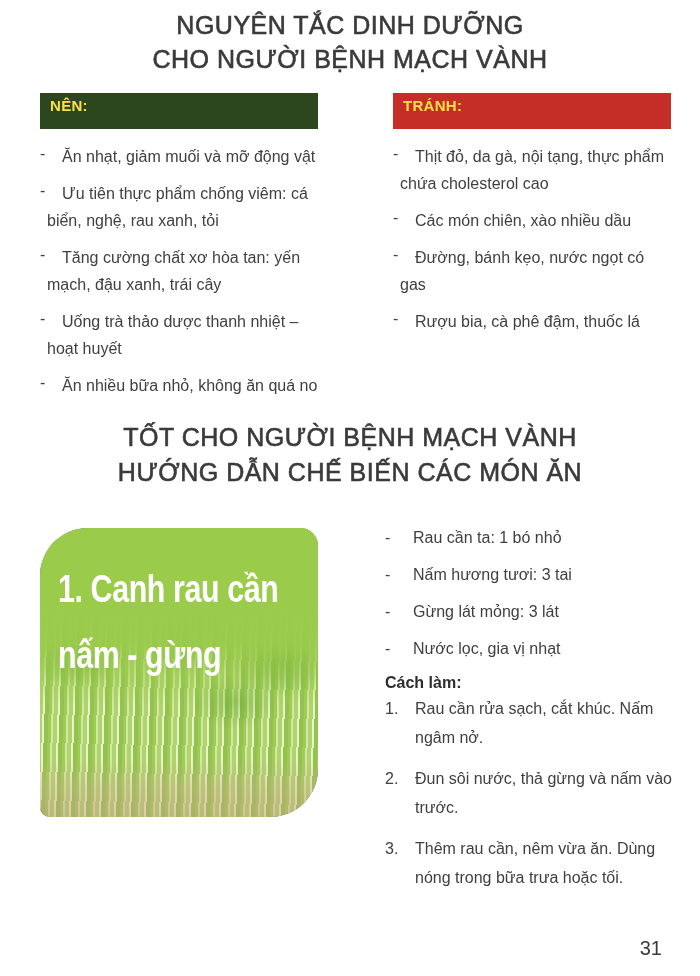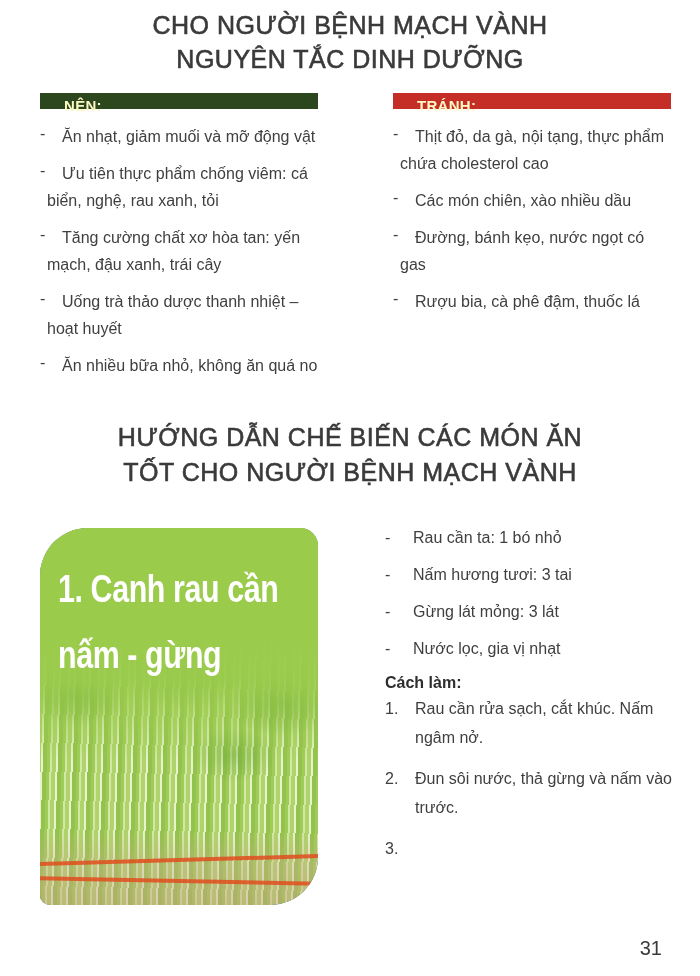--- a/index.html
+++ b/index.html
@@ -17,32 +17,32 @@
   .section2-title{
     position:absolute;top:420px;left:0;width:700px;text-align:center;
     font-size:25px;line-height:35px;color:#3a3a3a;font-weight:400;
     -webkit-text-stroke:0.6px #3a3a3a;letter-spacing:0.5px;
   }
   
   .col{position:absolute;top:93px;width:278px;}
   .col-do{left:40px;}
   .col-avoid{left:393px;}
   .col-header{
-    height:16px;line-height:26px;color:#fef9c3;font-weight:700;
-    font-size:15px;padding-left:24px;box-sizing:border-box;letter-spacing:0.3px;
+    height:36px;line-height:26px;color:#fde047;font-weight:700;
+    font-size:15px;padding-left:10px;box-sizing:border-box;letter-spacing:0.3px;
   }
   .col-header-do{background:#2c471e;}
   .col-header-avoid{background:#c52e27;}
   .bullet-list{margin-top:14px;}
   .bullet-item{position:relative;font-size:16px;line-height:27px;margin-bottom:10px;}
   .bullet-item .marker{position:absolute;left:0;top:-3px;color:#3f3f3f;}
   .bullet-item .item-text{display:block;padding-left:7px;text-indent:15px;}
   
   .card{
-    position:absolute;left:40px;top:528px;width:278px;height:377px;
+    position:absolute;left:40px;top:528px;width:278px;height:289px;
     border-radius:48px 18px 48px 10px;overflow:hidden;background:#0c4a6e;
   }
   .photo{
     position:absolute;left:0;top:0;right:0;bottom:0;
     background:
       radial-gradient(70px 45px at 14% 44%, rgba(70,140,30,.50), transparent 70%),
       radial-gradient(90px 55px at 52% 38%, rgba(80,150,35,.42), transparent 70%),
       radial-gradient(80px 50px at 87% 46%, rgba(72,142,30,.48), transparent 70%),
       radial-gradient(60px 40px at 70% 60%, rgba(85,155,40,.35), transparent 70%),
       linear-gradient(180deg, rgba(0,0,0,0) 80%, rgba(205,170,140,.38) 90%, rgba(198,158,128,.45) 100%),
@@ -70,22 +70,22 @@
   .steps .flex-item{line-height:29px;margin-bottom:12px;}
   .steps .flex-item .marker{flex:0 0 30px;}
   .flex-item .item-text{flex:1;}
   
   .page-number{position:absolute;right:38px;bottom:16px;font-size:20px;color:#3a3a3a;}
 </style>
 </head>
 <body>
 
 <div class="page-title">
+  <div>NGUYÊN TẮC DINH DƯỠNG</div>
   <div>CHO NGƯỜI BỆNH MẠCH VÀNH</div>
-  <div>NGUYÊN TẮC DINH DƯỠNG</div>
 </div>
 
 <div class="col col-do">
   <div class="col-header col-header-do">NÊN:</div>
   <div class="bullet-list">
       <div class="bullet-item">
         <span class="marker">-</span>
         <span class="item-text">Ăn nhạt, giảm muối và mỡ động vật</span>
       </div>
       <div class="bullet-item">
@@ -123,22 +123,22 @@
         <span class="item-text">Đường, bánh kẹo, nước ngọt có gas</span>
       </div>
       <div class="bullet-item">
         <span class="marker">-</span>
         <span class="item-text">Rượu bia, cà phê đậm, thuốc lá</span>
       </div>
     </div>
 </div>
 
 <div class="section2-title">
+  <div>TỐT CHO NGƯỜI BỆNH MẠCH VÀNH</div>
   <div>HƯỚNG DẪN CHẾ BIẾN CÁC MÓN ĂN</div>
-  <div>TỐT CHO NGƯỜI BỆNH MẠCH VÀNH</div>
 </div>
 
 <div class="card">
   <div class="photo"></div>
   <div class="tie tie-1"></div>
   <div class="tie tie-2"></div>
   <div class="card-overlay"></div>
   <div class="card-title">
     <div class="line"><span>1. Canh rau cần</span></div>
     <div class="line"><span>nấm - gừng</span></div>
@@ -169,17 +169,18 @@
       <div class="flex-item">
         <span class="marker">1.</span>
         <span class="item-text">Rau cần rửa sạch, cắt khúc. Nấm ngâm nở.</span>
       </div>
       <div class="flex-item">
         <span class="marker">2.</span>
         <span class="item-text">Đun sôi nước, thả gừng và nấm vào trước.</span>
       </div>
       <div class="flex-item">
         <span class="marker">3.</span>
+        <span class="item-text">Thêm rau cần, nêm vừa ăn. Dùng nóng trong bữa trưa hoặc tối.</span>
       </div>
     </div>
 </div>
 
 <div class="page-number">31</div>
 
 </body></html>

